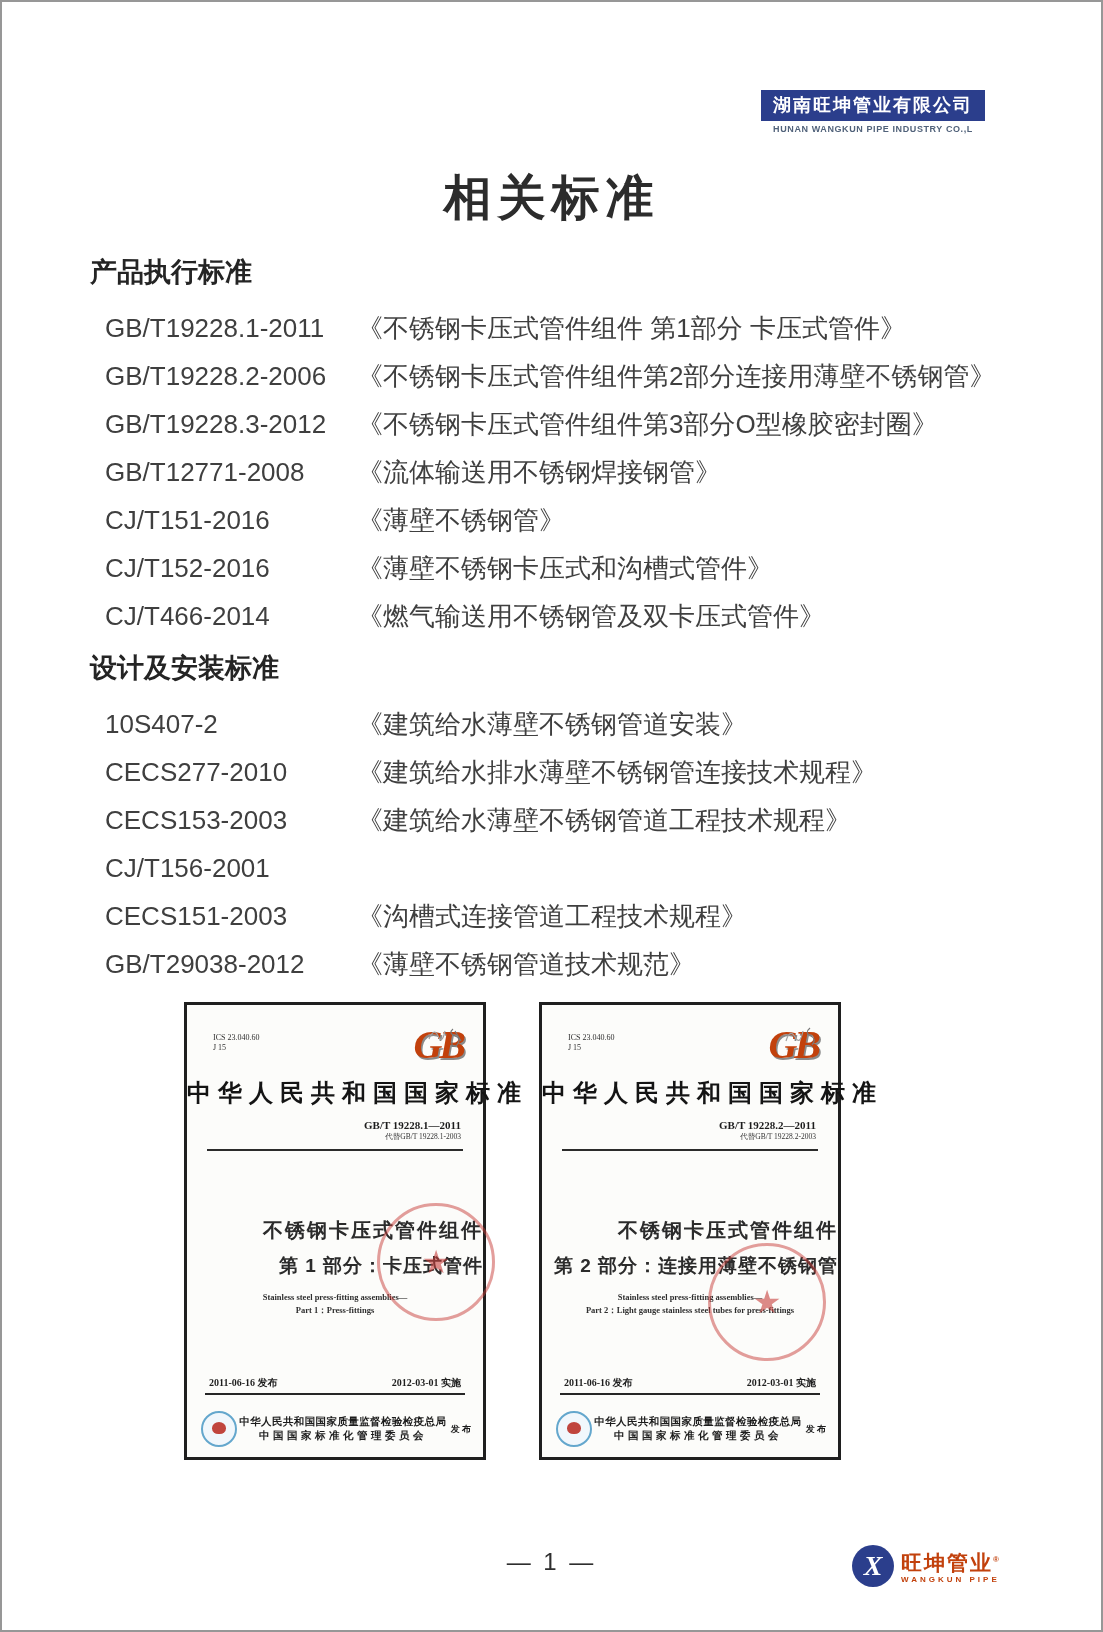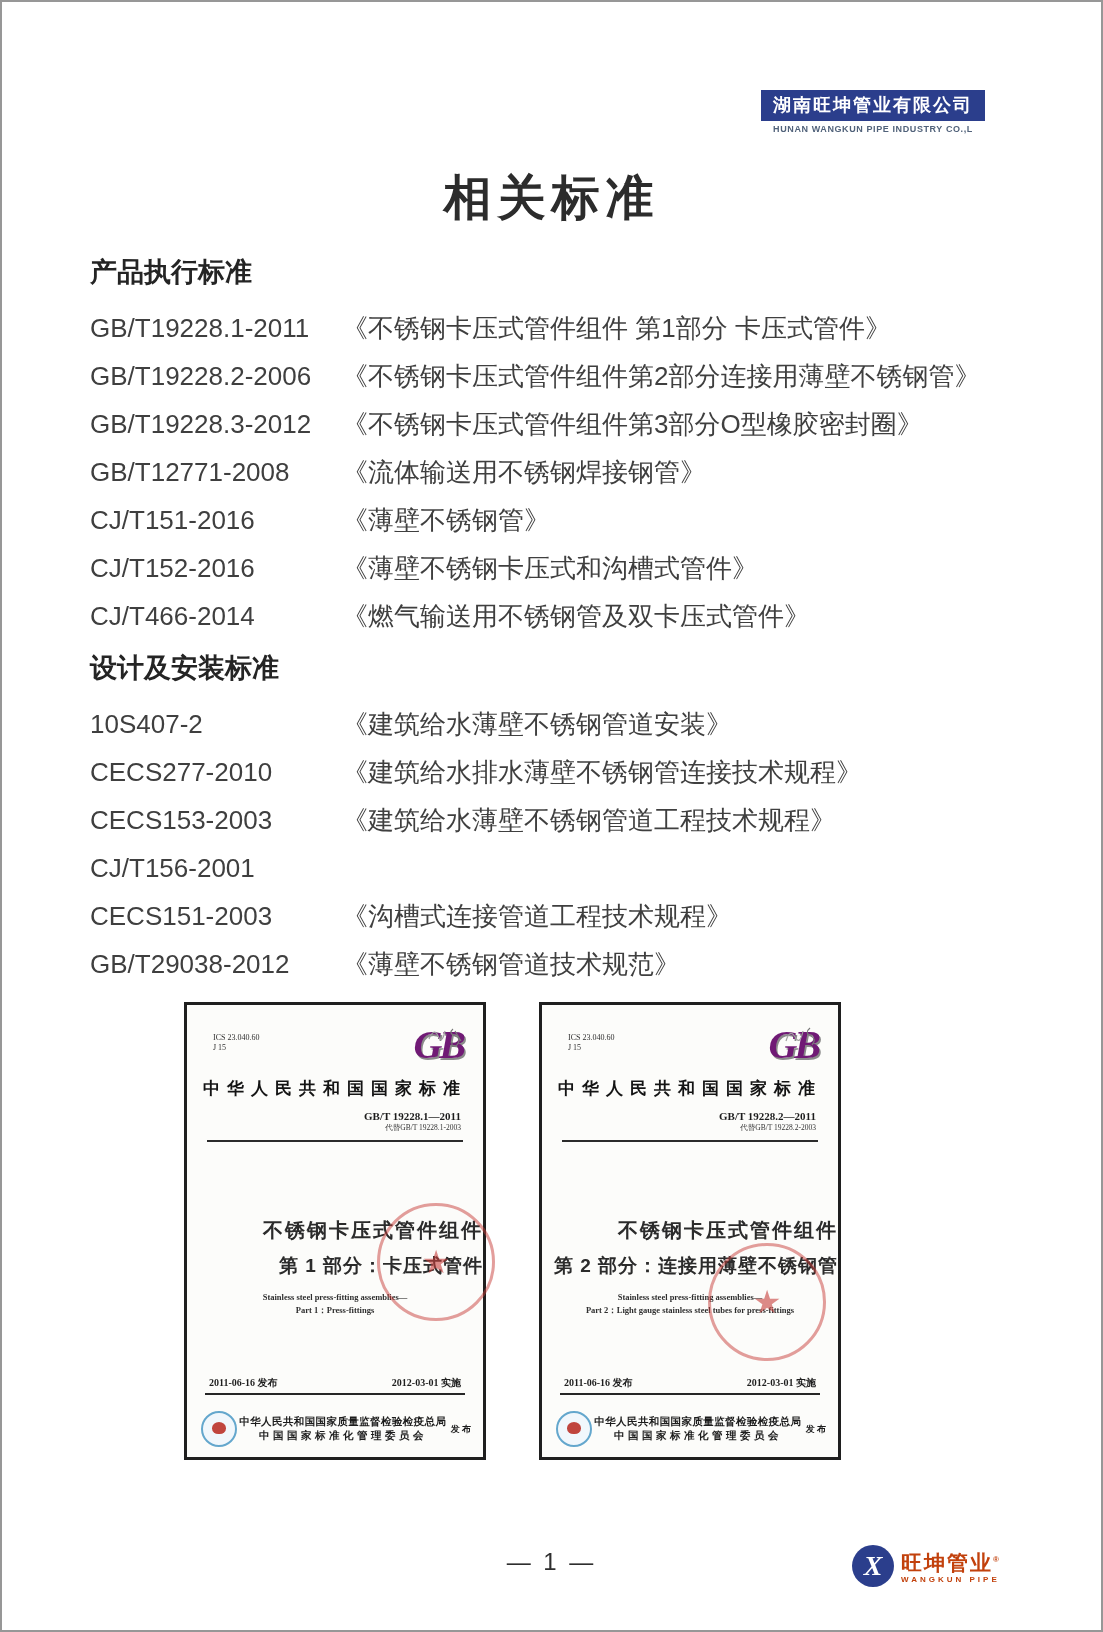--- a/index.html
+++ b/index.html
@@ -24,40 +24,40 @@
   
   .doc-title {
     position:absolute; top:164px; left:0; right:0; text-align:center;
     font-size:48px; font-weight:700; letter-spacing:6px; color:#2c2c2c;
   }
 
   
   .content {position:absolute; top:252px; left:88px; right:50px;}
   .sec-head {font-size:27px; font-weight:700; color:#242424; margin:0 0 24px 0;}
   .sec-head.second {margin-top:16px;}
-  .std-row {display:flex; margin-bottom:19px; font-size:26px; line-height:29px; color:#3f3f3f;}
+  .std-row {display:flex; margin-bottom:19px; font-size:26px; line-height:29px; color:#3f3f3f;margin-left:15px;}
   .std-row .code {width:252px; flex:none;}
   .std-row .name {flex:1;}
 
   
   .covers {position:absolute; top:1000px; left:182px; display:flex; gap:53px;}
   .cover {
     position:relative; width:302px; height:458px; box-sizing:border-box;
     border:3px solid #1f1f1f; background:#fcfcfa;
   }
   .c-head {display:flex; justify-content:space-between; padding:20px 20px 0 26px;}
   .ics {font-family:"Liberation Serif", serif; font-size:8px; line-height:10px; color:#2e2e2e; margin-top:8px;}
   .gb-logo {
     font-family:"Liberation Serif", serif; font-weight:700; font-style:italic;
-    font-size:40px; line-height:40px; letter-spacing:-3px; color:#701a75;
+    font-size:40px; line-height:40px; letter-spacing:-3px; color:#c2410c;
     text-shadow:1.5px 1.5px 0 #8a8a8a;
   }
   .nat {
     text-align:center; font-family:"Liberation Serif", serif; font-weight:700;
-    font-size:17px; letter-spacing:7px; color:#141414; margin-top:12px; white-space:nowrap;
+    font-size:24px; letter-spacing:7px; color:#141414; margin-top:12px; white-space:nowrap;
   }
   .stdno {text-align:right; padding-right:22px; margin-top:10px;
     font-family:"Liberation Serif", serif; font-weight:700; font-size:11px; color:#1c1c1c;}
   .repl {text-align:right; padding-right:22px; margin-top:1px;
     font-family:"Liberation Serif", serif; font-size:7.5px; color:#333;}
   .rule {border-top:2px solid #2b2b2b; margin:7px 20px 0 20px;}
   .c-title {position:absolute; top:212px; left:0; right:0; text-align:right; font-weight:700; color:#2b2b2b;}
   .c-title .t1 {font-size:20px; letter-spacing:2px;}
   .c-title .t2 {font-size:19px; margin-top:9px; letter-spacing:1px;}
   .c-en {position:absolute; top:286px; left:18px; right:18px; text-align:center;

